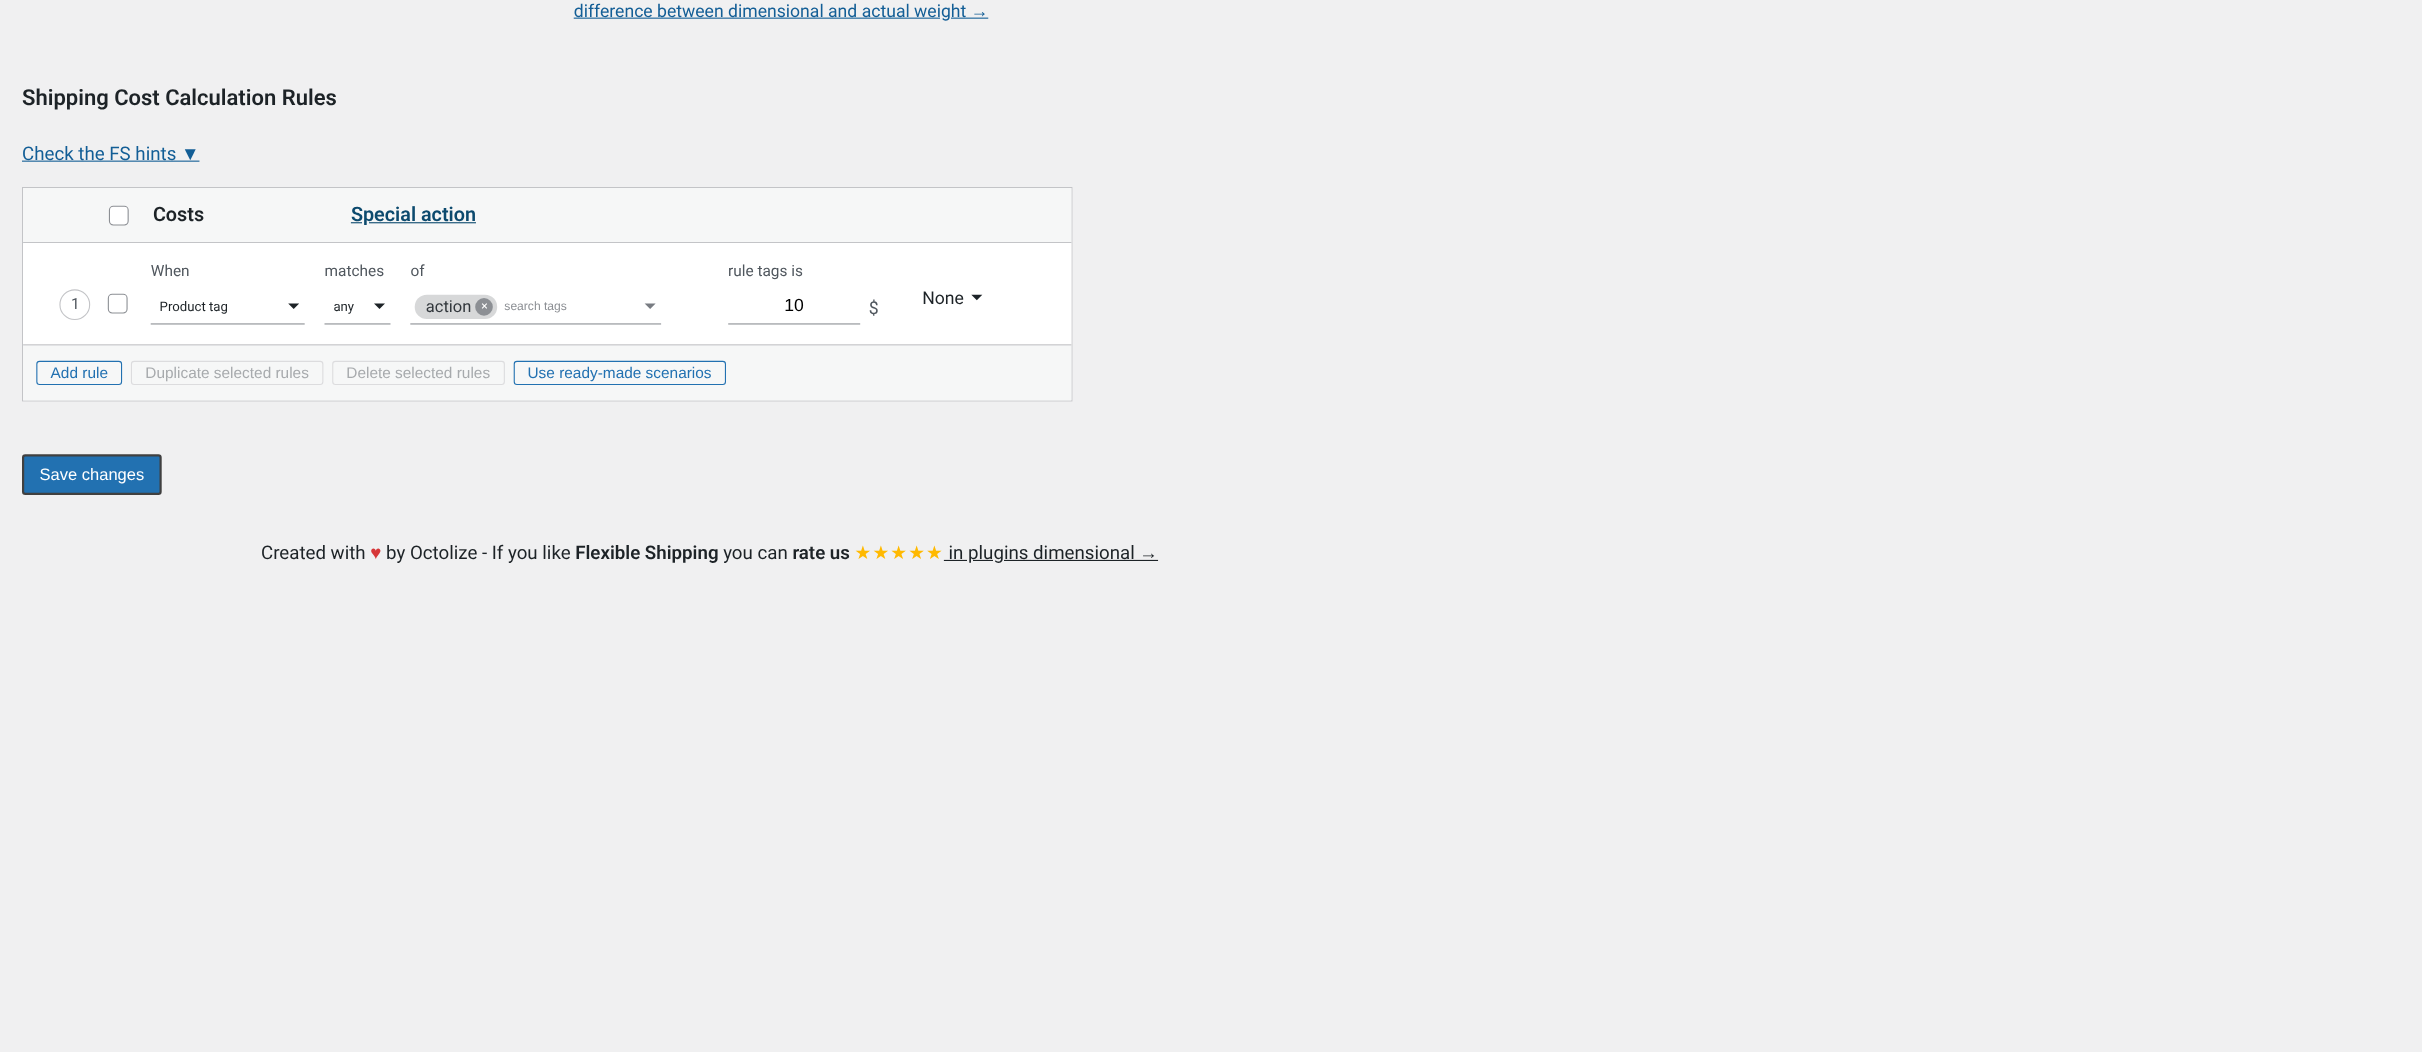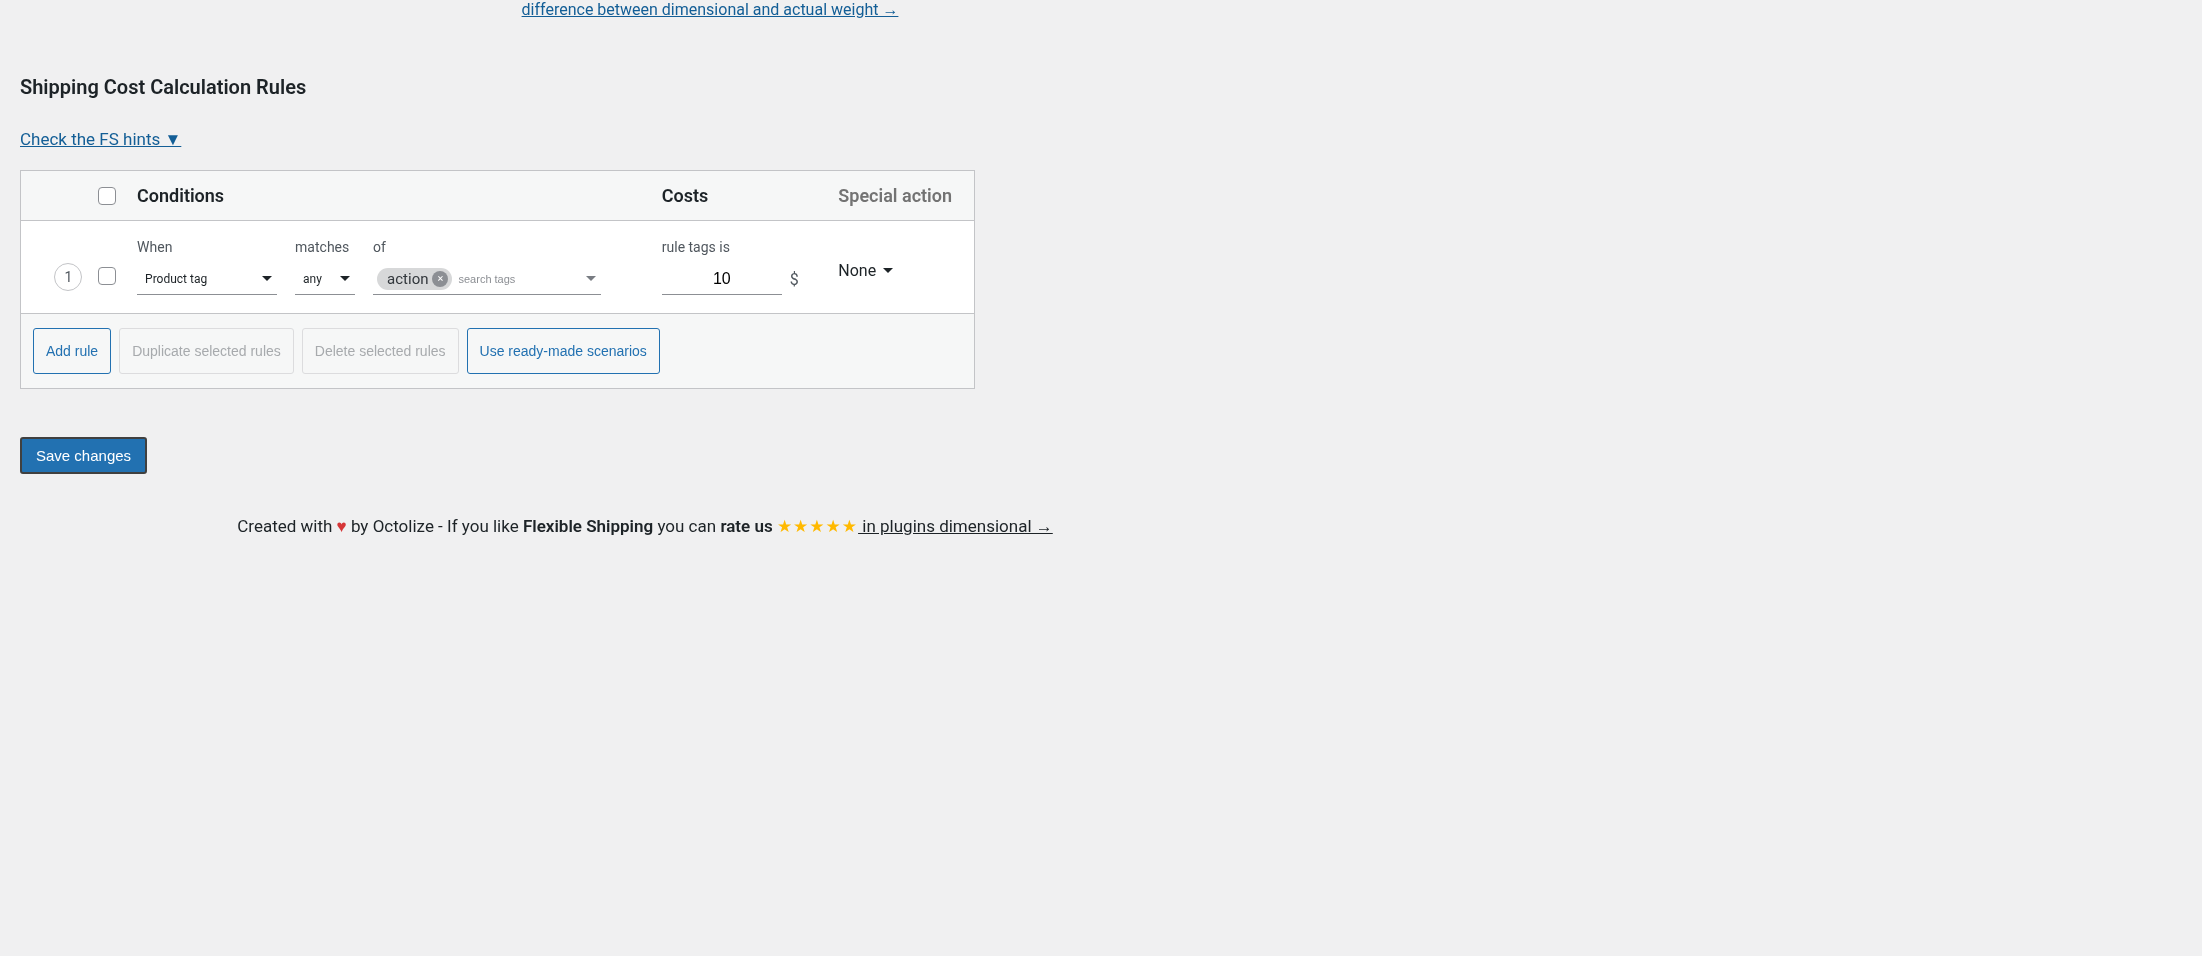--- a/index.html
+++ b/index.html
@@ -68,21 +68,22 @@
 .col-costs {
   width: 180px;
   font-size: 18px;
   font-weight: 600;
   color: #1d2327;
 }
 .col-special {
   width: 120px;
   font-size: 18px;
   font-weight: 600;
-  color: #737373;
+  color: #0c4a6e;
+  text-decoration: underline;
 }
 input[type="checkbox"] {
   width: 18px;
   height: 18px;
   border: 1px solid #8c8f94;
   border-radius: 4px;
   background: #fff;
   appearance: none;
   cursor: pointer;
 }
@@ -241,21 +242,21 @@
   padding: 14px 12px;
   border-top: 1px solid #c3c4c7;
   background: #f6f7f7;
   display: flex;
   gap: 8px;
 }
 .btn {
   border: 1px solid #2271b1;
   color: #2271b1;
   background: #f6f7f7;
-  padding: 14px 12px;
+  padding: 2px 12px;
   border-radius: 3px;
   font-size: 14px;
   cursor: pointer;
   font-weight: 400;
 }
 .btn.disabled {
   border-color: #dcdcde;
   color: #a7aaad;
   cursor: default;
 }
@@ -307,21 +308,20 @@
 
 <a href="#" class="hints-link">Check the FS hints ▼</a>
 
 <div class="rules-table">
 
   <div class="table-header">
     <div class="col-handle"></div>
     <div class="col-check">
       <input type="checkbox" style="">
     </div>
-    <div class="col-conditions">Conditions</div>
     <div class="col-costs">Costs</div>
     <div class="col-special">Special action</div>
   </div>
 
   <div class="table-row">
     <div class="row-handle">
       <div class="row-number">1</div>
     </div>
     <div class="row-check">
       <input type="checkbox" style="">

